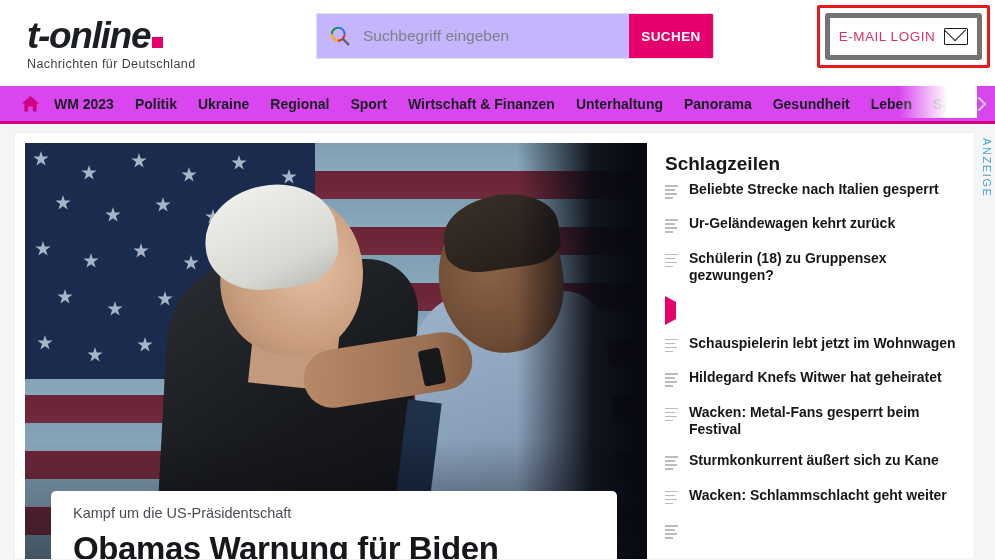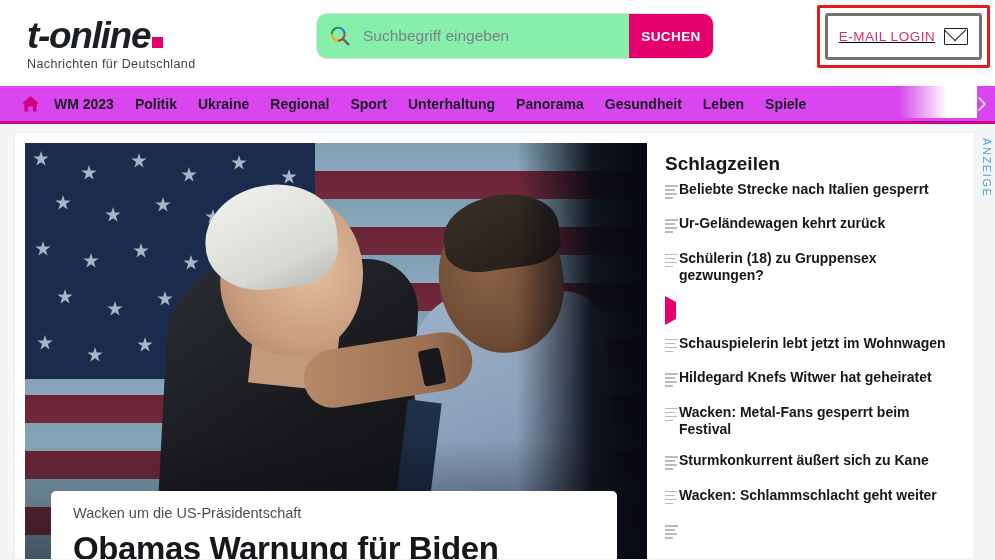--- a/index.html
+++ b/index.html
@@ -45,22 +45,22 @@
     margin-top: 1px;
   }
 
   
   .search-wrap {
     position: absolute;
     left: 316px; top: 13px;
     width: 398px; height: 46px;
     display: flex;
     border: 1px solid #dcdfe3;
-    border-radius: 11px;
-    background: #86efac;
+    border-radius: 2px;
+    background: #c4b5fd;
     overflow: hidden;
   }
   .search-icon-cell {
     width: 46px;
     display: flex; align-items: center; justify-content: center;
   }
   .search-input {
     flex: 1;
     border: none; outline: none;
     font-size: 15.5px;
@@ -86,27 +86,26 @@
     position: absolute;
     left: 817px; top: 5px;
     width: 173px; height: 63px;
     border: 3px solid #e8191a;
     border-radius: 2px;
   }
   .login-btn {
     position: absolute;
     left: 825px; top: 13px;
     width: 157px; height: 47px;
-    border: 3px solid #737373;
+    border: 5px solid #737373;
     border-radius: 3px;
     background: #fff;
     display: flex; align-items: center; justify-content: center;
     gap: 9px;
     cursor: pointer;
-    text-decoration: underline;
   }
   .login-label {
     font-size: 13.5px;
     color: #d6336c;
     letter-spacing: 0.5px;
   }
   .envelope {
     width: 24px; height: 17px;
     border: 1.6px solid #1b1e22;
     border-radius: 1px;
@@ -333,20 +332,21 @@
   }
   .sidebar-title {
     font-size: 19px;
     font-weight: bold;
     color: #15171a;
     margin-bottom: 6px;
   }
   .hl-item {
     display: flex;
     align-items: flex-start;
+    gap: 10px;
     margin-bottom: 14.5px;
     cursor: pointer;
   }
   .hl-icon { flex: 0 0 14px; padding-top: 4px; }
   .ic-text i {
     display: block;
     height: 1.6px;
     background: #b9bdc3;
     margin-bottom: 2.4px;
   }
@@ -415,20 +415,21 @@
     <svg width="19" height="18" viewBox="0 0 19 18">
       <path d="M9.5 1 L18.2 8.6 H15.6 V16.6 H11.9 V11.4 H7.1 V16.6 H3.4 V8.6 H0.8 Z" fill="#cf0084"></path>
     </svg>
   </span>
   <div class="nav-items">
     <span class="nav-item">WM 2023</span>
     <span class="nav-item">Politik</span>
     <span class="nav-item">Ukraine</span>
     <span class="nav-item">Regional</span>
     <span class="nav-item">Sport</span>
+    <span class="nav-item">Wirtschaft &amp; Finanzen</span>
     <span class="nav-item">Unterhaltung</span>
     <span class="nav-item">Panorama</span>
     <span class="nav-item">Gesundheit</span>
     <span class="nav-item">Leben</span>
     <span class="nav-item">Spiele</span>
 
   </div>
   <div class="nav-fade"></div>
   <span class="nav-next">
     <svg width="18" height="18" viewBox="0 0 18 18">
@@ -477,21 +478,21 @@
       <div class="fig-obama-head"></div>
       <div class="fig-obama-hair"></div>
       <div class="fig-arm"></div>
       <div class="fig-watch"></div>
       <div class="fig-tie"></div>
 
       <div class="flag-shadow-r"></div>
       <div class="flag-shadow-b"></div>
 
       <div class="hero-overlay">
-        <div class="kicker">Wacken um die US-Präsidentschaft</div>
+        <div class="kicker">Kampf um die US-Präsidentschaft</div>
         <div class="headline">Obamas Warnung für Biden</div>
       </div>
     </div>
 
     <div class="sidebar">
       <div class="sidebar-title">Schlagzeilen</div>
 
       <div class="hl-item">
         <span class="hl-icon ic-text">
             <i></i>

